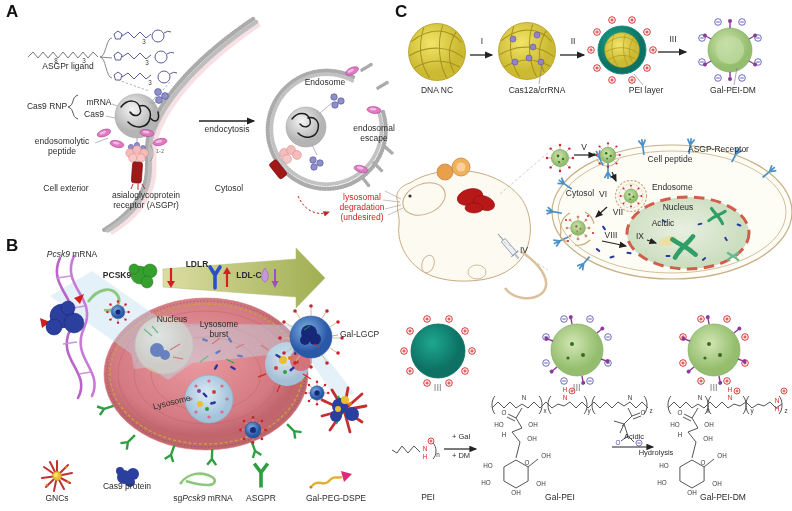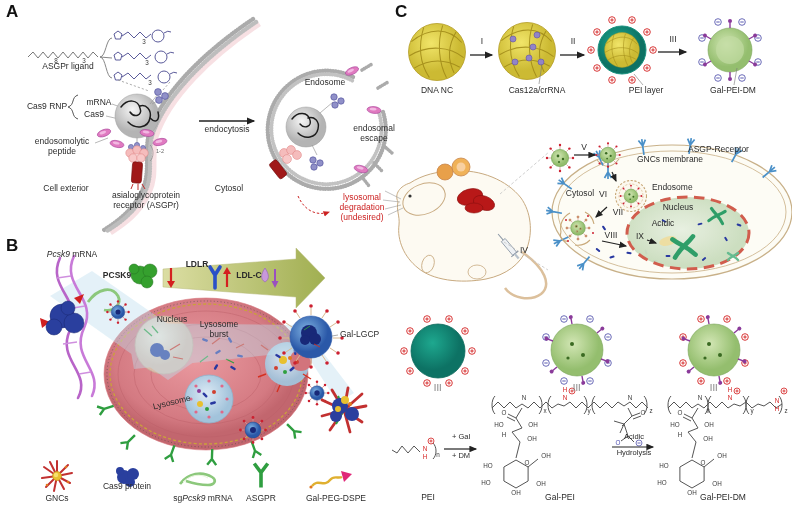--- a/index.html
+++ b/index.html
@@ -838,36 +838,36 @@
 <div class="lbl" style="left:733px;top:86px">Gal-PEI-DM</div>
 <div class="lbl" style="left:482px;top:37px">I</div>
 <div class="lbl" style="left:573px;top:37px">II</div>
 <div class="lbl" style="left:673px;top:35px">III</div>
 <div class="lbl" style="left:524px;top:246px">IV</div>
 <div class="lbl" style="left:584px;top:143px">V</div>
 <div class="lbl" style="left:603px;top:190px">VI</div>
 <div class="lbl" style="left:618px;top:208px">VII</div>
 <div class="lbl" style="left:611px;top:231px">VIII</div>
 <div class="lbl" style="left:640px;top:232px">IX</div>
-<div class="lbl" style="left:670px;top:155px">GNCs membrane</div>
+<div class="lbl" style="left:670px;top:155px">Cell peptide</div>
 <div class="lbl lt" style="left:688px;top:145px">ASGP-Receptor</div>
 <div class="lbl" style="left:580px;top:189px">Cytosol</div>
 <div class="lbl lt" style="left:652px;top:183px">Endosome</div>
 <div class="lbl" style="left:678px;top:203px">Nucleus</div>
 <div class="lbl" style="left:663px;top:219px">Acidic</div>
 <div class="lbl eq" style="left:438px;top:383px">|||</div>
 <div class="lbl eq" style="left:577px;top:383px">|||</div>
 <div class="lbl eq" style="left:714px;top:383px">|||</div>
 <div class="lbl" style="left:428px;top:493px">PEI</div>
 <div class="lbl" style="left:560px;top:493px">Gal-PEI</div>
 <div class="lbl" style="left:723px;top:493px">Gal-PEI-DM</div>
 <div class="lbl sm" style="left:461px;top:433px">+ Gal</div>
 <div class="lbl sm" style="left:461px;top:452px">+ DM</div>
 <div class="lbl sm" style="left:634px;top:433px">Acidic</div>
-<div class="lbl sm" style="left:634px;top:449px">Hydrolysis</div>
+<div class="lbl sm" style="left:656px;top:449px">Hydrolysis</div>
 
 <div class="lbl chem redc" style="left:425px;top:446px">N</div>
 <div class="lbl chem redc" style="left:425px;top:454px">H</div>
 <div class="lbl chem" style="left:438px;top:452px">n</div>
 
 <div class="lbl chem" style="left:524px;top:395px">N</div>
 <div class="lbl chem redc" style="left:565px;top:395px">N</div>
 <div class="lbl chem redc" style="left:565px;top:387px">H</div>
 <div class="lbl chem" style="left:630px;top:395px">N</div>
 <div class="lbl chem" style="left:545px;top:408px">x</div>

